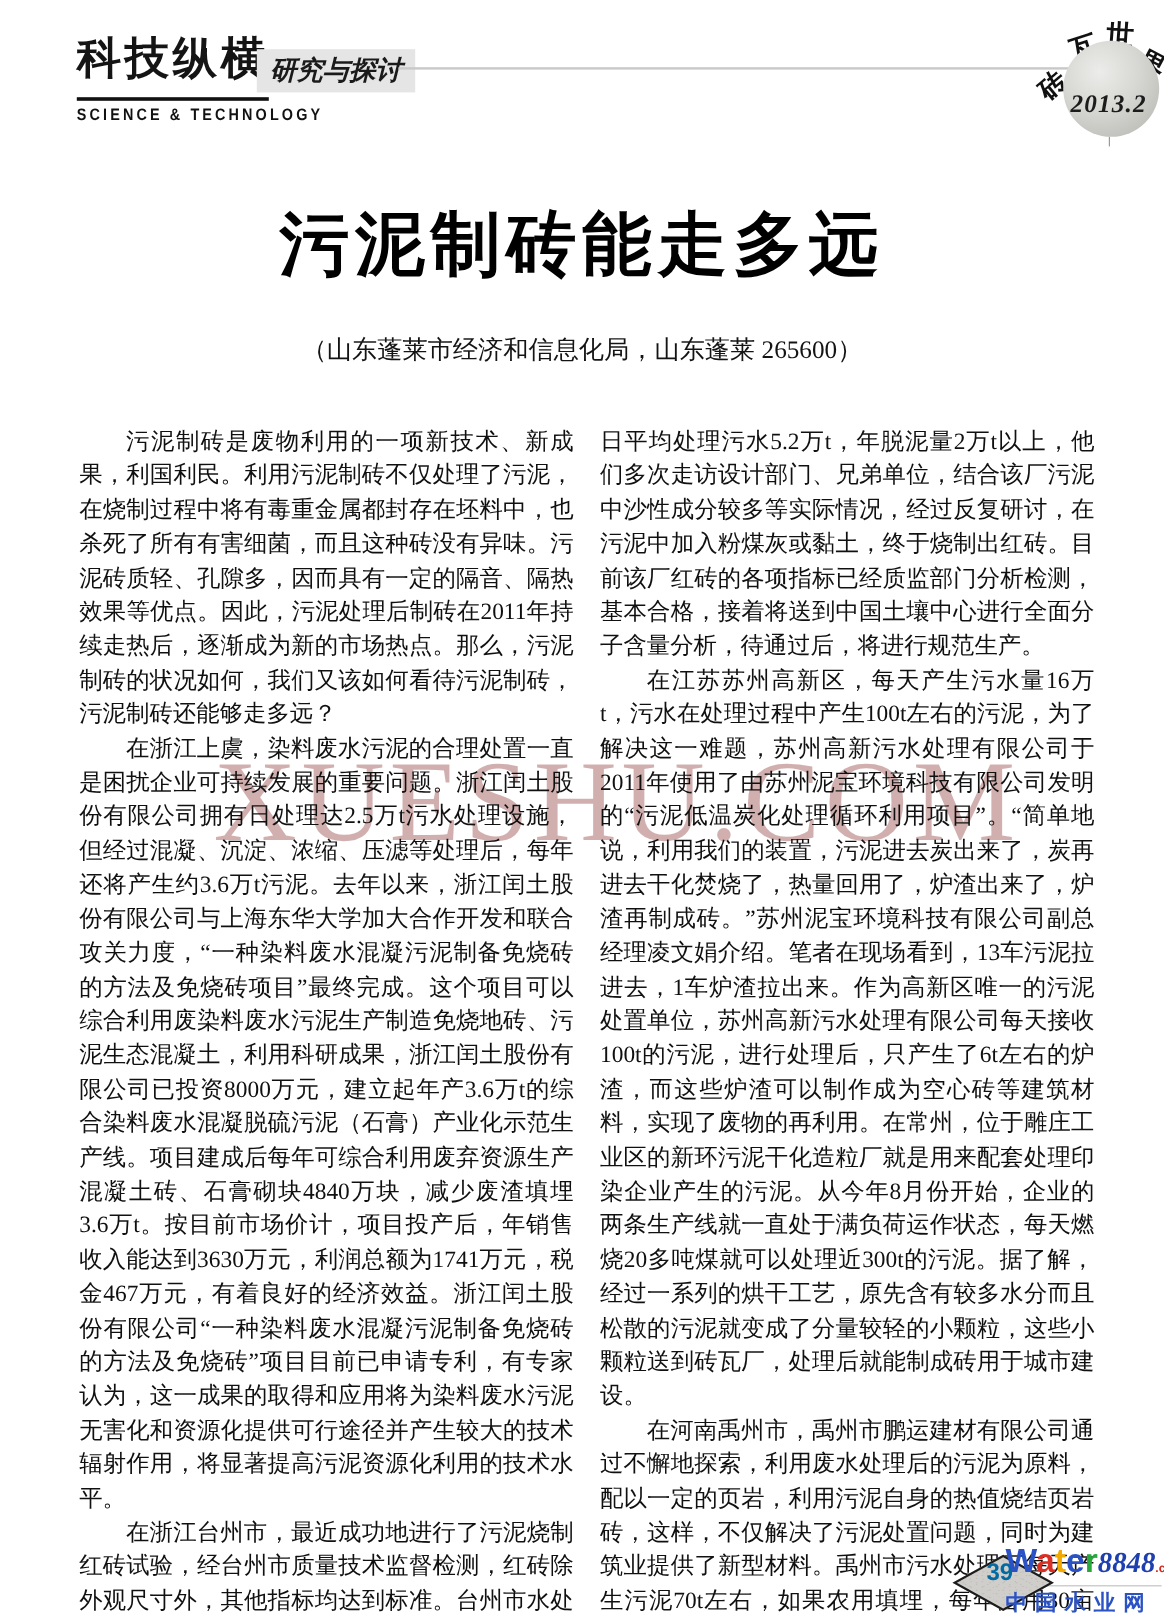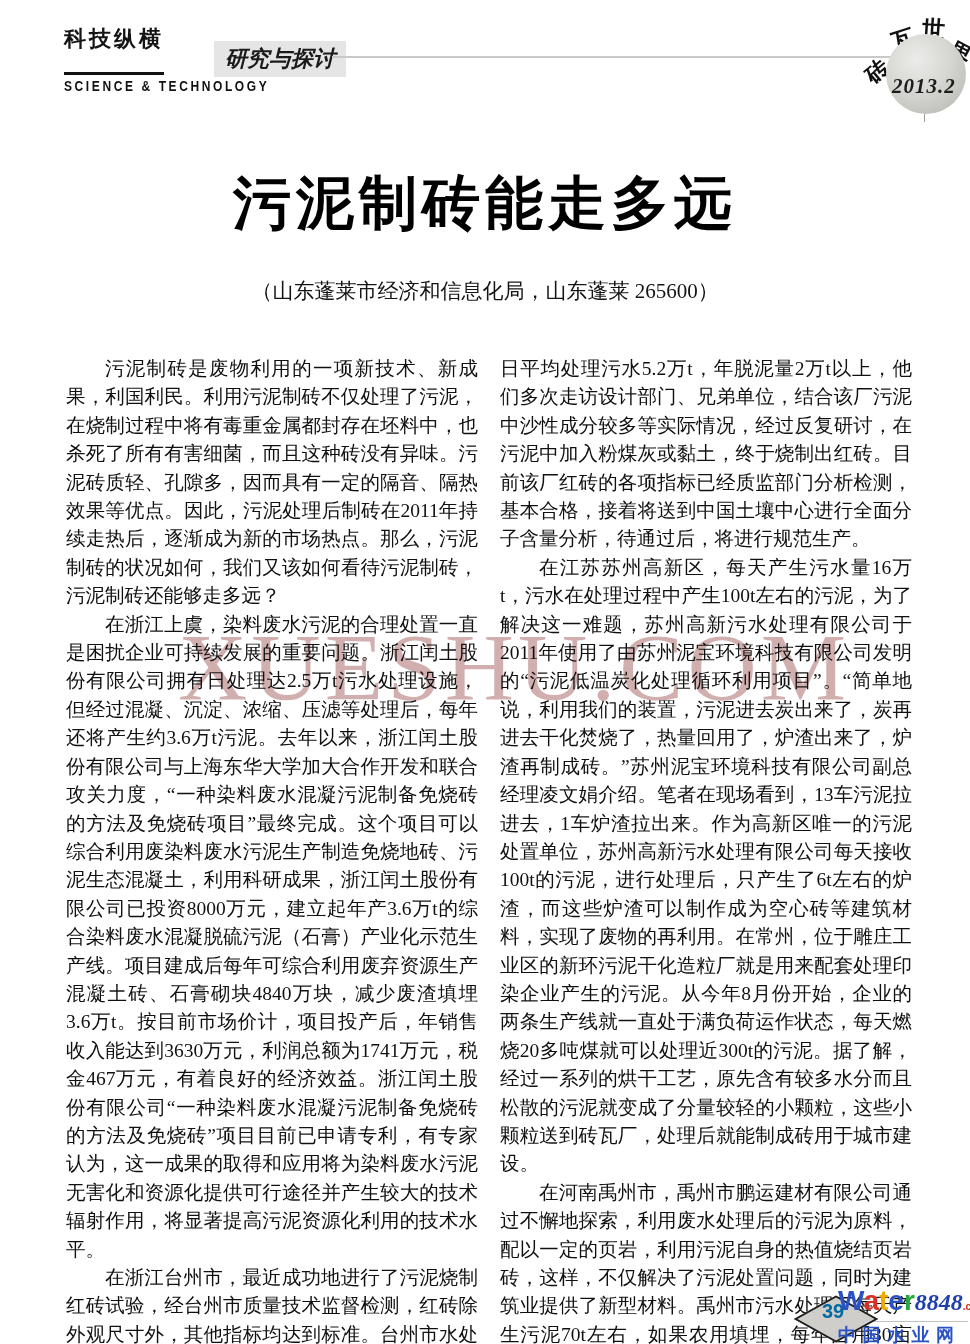--- a/index.html
+++ b/index.html
@@ -4,22 +4,22 @@
 <style>
   html,body{margin:0;padding:0;background:#ffffff;}
   .page{
     position:relative;width:970px;height:1344px;background:#ffffff;overflow:hidden;
     font-family:"Liberation Serif","DejaVu Serif",serif;color:#141414;
   }
   
   .masthead{position:absolute;left:64px;top:24px;}
   .masthead-cn{
     font-family:"Liberation Sans","DejaVu Sans",sans-serif;
-    font-size:22px;font-weight:bold;letter-spacing:3px;
-    border-bottom:3px solid #111;padding-bottom:18px;display:inline-block;
+    font-size:37px;font-weight:bold;letter-spacing:3px;
+    border-bottom:3px solid #111;padding-bottom:7px;display:inline-block;
   }
   .masthead-en{
     font-family:"Liberation Sans","DejaVu Sans",sans-serif;
     font-size:12px;font-weight:bold;letter-spacing:2.6px;margin-top:3px;color:#111;
     transform:scaleY(1.15);transform-origin:left top;white-space:nowrap;
   }
   .column-tag{
     position:absolute;left:214px;top:41px;width:132px;height:36px;background:#e5e5e5;
     font-size:22px;font-weight:bold;font-style:italic;text-align:center;line-height:36px;color:#1a1a1a;
   }

